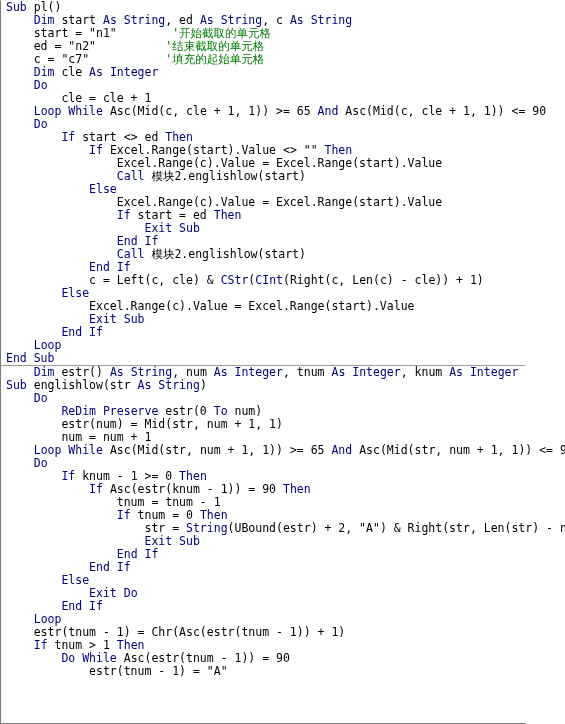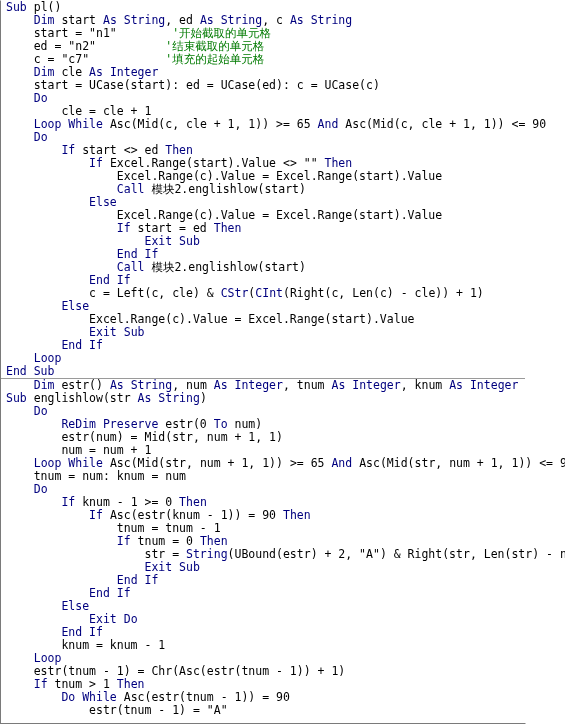--- a/index.html
+++ b/index.html
@@ -42,21 +42,20 @@
 
 <div id="editor">
   <div id="proc-container">
       <div class="proc">
         <div class="code-line"><span class="kw">Sub </span><span class="pl">pl()</span></div>
         <div class="code-line"><span class="pl">    </span><span class="kw">Dim </span><span class="pl">start </span><span class="kw">As String</span><span class="pl">, ed </span><span class="kw">As String</span><span class="pl">, c </span><span class="kw">As String</span></div>
         <div class="code-line"><span class="pl">    start = "n1"        </span><span class="cm">'开始截取的单元格</span></div>
         <div class="code-line"><span class="pl">    ed = "n2"          </span><span class="cm">'结束截取的单元格</span></div>
         <div class="code-line"><span class="pl">    c = "c7"           </span><span class="cm">'填充的起始单元格</span></div>
         <div class="code-line"><span class="pl">    </span><span class="kw">Dim </span><span class="pl">cle </span><span class="kw">As Integer</span></div>
-        <div class="code-line"><span class="pl">    start = UCase(start): ed = UCase(ed): c = UCase(c)</span></div>
         <div class="code-line"><span class="pl">    </span><span class="kw">Do</span></div>
         <div class="code-line"><span class="pl">        cle = cle + 1</span></div>
         <div class="code-line"><span class="pl">    </span><span class="kw">Loop While </span><span class="pl">Asc(Mid(c, cle + 1, 1)) &gt;= 65 </span><span class="kw">And </span><span class="pl">Asc(Mid(c, cle + 1, 1)) &lt;= 90</span></div>
         <div class="code-line"><span class="pl">    </span><span class="kw">Do</span></div>
         <div class="code-line"><span class="pl">        </span><span class="kw">If </span><span class="pl">start &lt;&gt; ed </span><span class="kw">Then</span></div>
         <div class="code-line"><span class="pl">            </span><span class="kw">If </span><span class="pl">Excel.Range(start).Value &lt;&gt; "" </span><span class="kw">Then</span></div>
         <div class="code-line"><span class="pl">                Excel.Range(c).Value = Excel.Range(start).Value</span></div>
         <div class="code-line"><span class="pl">                </span><span class="kw">Call </span><span class="pl">模块2.englishlow(start)</span></div>
         <div class="code-line"><span class="pl">            </span><span class="kw">Else</span></div>
         <div class="code-line"><span class="pl">                Excel.Range(c).Value = Excel.Range(start).Value</span></div>
@@ -74,34 +73,32 @@
         <div class="code-line"><span class="kw">End Sub</span></div>
       </div>
       <div class="proc">
         <div class="code-line"><span class="pl">    </span><span class="kw">Dim </span><span class="pl">estr() </span><span class="kw">As String</span><span class="pl">, num </span><span class="kw">As Integer</span><span class="pl">, tnum </span><span class="kw">As Integer</span><span class="pl">, knum </span><span class="kw">As Integer</span></div>
         <div class="code-line"><span class="kw">Sub </span><span class="pl">englishlow(str </span><span class="kw">As String</span><span class="pl">)</span></div>
         <div class="code-line"><span class="pl">    </span><span class="kw">Do</span></div>
         <div class="code-line"><span class="pl">        </span><span class="kw">ReDim Preserve </span><span class="pl">estr(0 </span><span class="kw">To </span><span class="pl">num)</span></div>
         <div class="code-line"><span class="pl">        estr(num) = Mid(str, num + 1, 1)</span></div>
         <div class="code-line"><span class="pl">        num = num + 1</span></div>
         <div class="code-line"><span class="pl">    </span><span class="kw">Loop While </span><span class="pl">Asc(Mid(str, num + 1, 1)) &gt;= 65 </span><span class="kw">And </span><span class="pl">Asc(Mid(str, num + 1, 1)) &lt;= 90</span></div>
-        <div class="code-line"><span class="pl">    tnum = num: knum = num</span></div>
         <div class="code-line"><span class="pl">    </span><span class="kw">Do</span></div>
         <div class="code-line"><span class="pl">        </span><span class="kw">If </span><span class="pl">knum - 1 &gt;= 0 </span><span class="kw">Then</span></div>
         <div class="code-line"><span class="pl">            </span><span class="kw">If </span><span class="pl">Asc(estr(knum - 1)) = 90 </span><span class="kw">Then</span></div>
         <div class="code-line"><span class="pl">                tnum = tnum - 1</span></div>
         <div class="code-line"><span class="pl">                </span><span class="kw">If </span><span class="pl">tnum = 0 </span><span class="kw">Then</span></div>
         <div class="code-line"><span class="pl">                    str = </span><span class="kw">String</span><span class="pl">(UBound(estr) + 2, "A") &amp; Right(str, Len(str) - num)</span></div>
         <div class="code-line"><span class="pl">                    </span><span class="kw">Exit Sub</span></div>
         <div class="code-line"><span class="pl">                </span><span class="kw">End If</span></div>
         <div class="code-line"><span class="pl">            </span><span class="kw">End If</span></div>
         <div class="code-line"><span class="pl">        </span><span class="kw">Else</span></div>
         <div class="code-line"><span class="pl">            </span><span class="kw">Exit Do</span></div>
         <div class="code-line"><span class="pl">        </span><span class="kw">End If</span></div>
-        <div class="code-line"><span class="pl">        knum = knum - 1</span></div>
         <div class="code-line"><span class="pl">    </span><span class="kw">Loop</span></div>
         <div class="code-line"><span class="pl">    estr(tnum - 1) = Chr(Asc(estr(tnum - 1)) + 1)</span></div>
         <div class="code-line"><span class="pl">    </span><span class="kw">If </span><span class="pl">tnum &gt; 1 </span><span class="kw">Then</span></div>
         <div class="code-line"><span class="pl">        </span><span class="kw">Do While </span><span class="pl">Asc(estr(tnum - 1)) = 90</span></div>
         <div class="code-line"><span class="pl">            estr(tnum - 1) = "A"</span></div>
       </div>
     </div>
 </div>
 
 </body></html>

